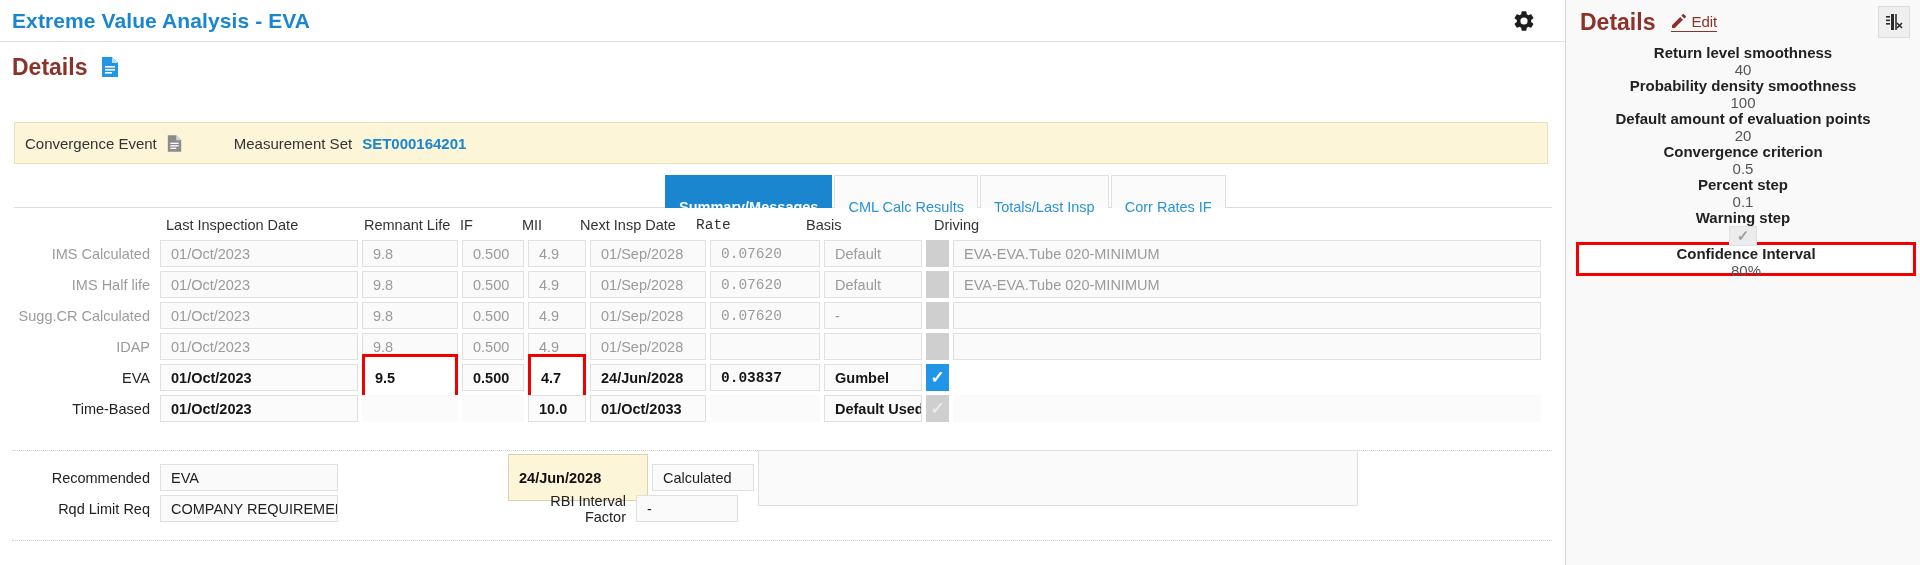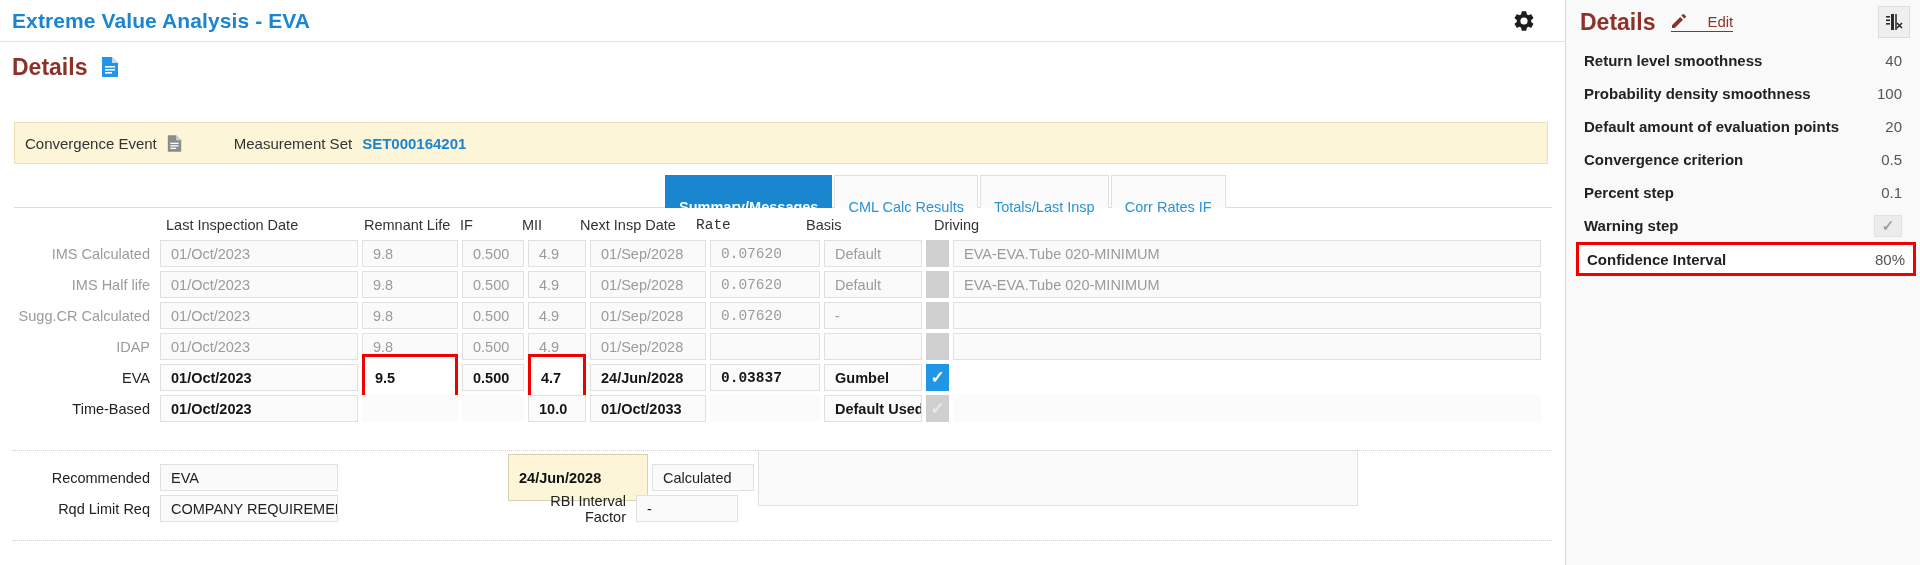--- a/index.html
+++ b/index.html
@@ -294,21 +294,21 @@
     gap: 16px;
   }
   .rp-title {
     font-size: 23px;
     font-weight: bold;
     color: #8c3228;
   }
   .rp-edit {
     display: inline-flex;
     align-items: center;
-    gap: 20px;
+    gap: 4px;
     color: #8c3228;
     font-size: 15px;
     border-bottom: 1.5px solid #8c3228;
     cursor: pointer;
     padding-bottom: 1px;
   }
   .rp-btn {
     position: absolute;
     right: 10px;
     top: 6px;
@@ -321,20 +321,21 @@
     justify-content: center;
     cursor: pointer;
   }
   .rp-row {
     display: flex;
     align-items: center;
     justify-content: space-between;
     height: 33px;
     box-sizing: border-box;
     padding: 0 4px;
+    flex-direction: column;
   }
   .rp-row .k {
     font-size: 15px;
     font-weight: bold;
     color: #222;
     white-space: nowrap;
   }
   .rp-row .v {
     font-size: 15px;
     color: #555;

